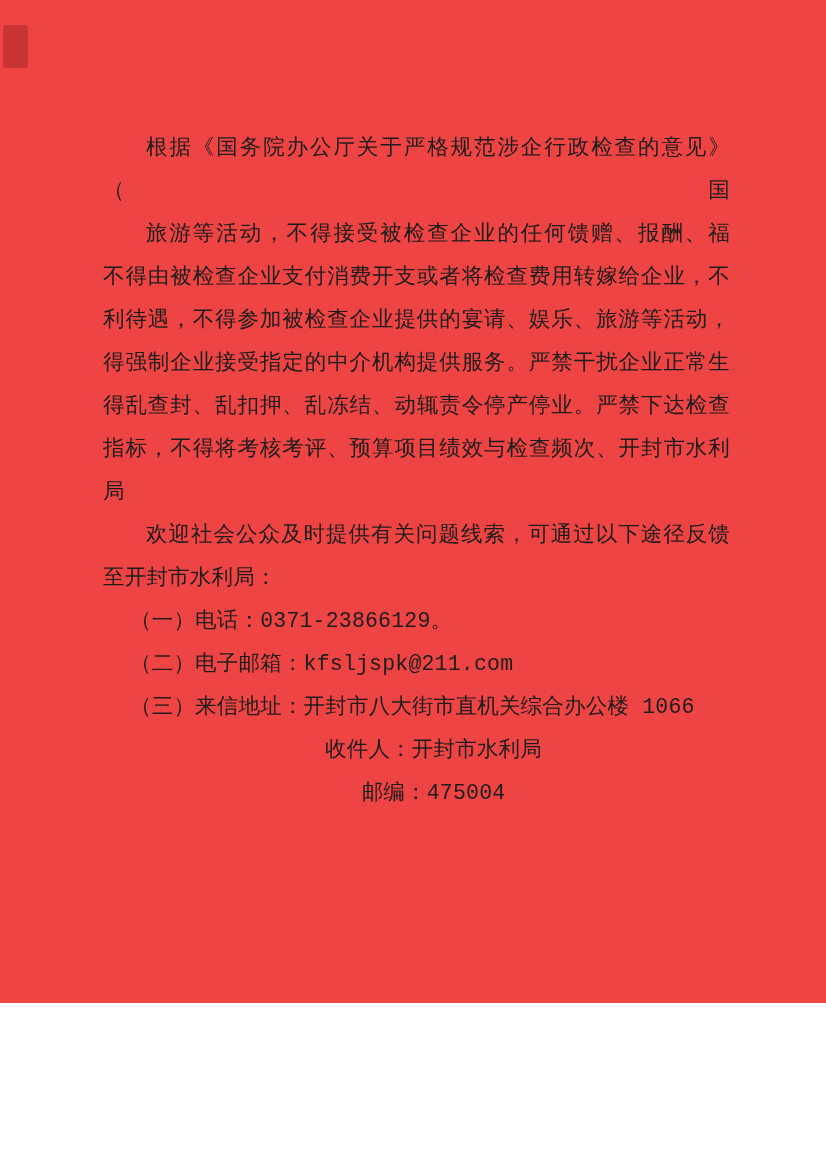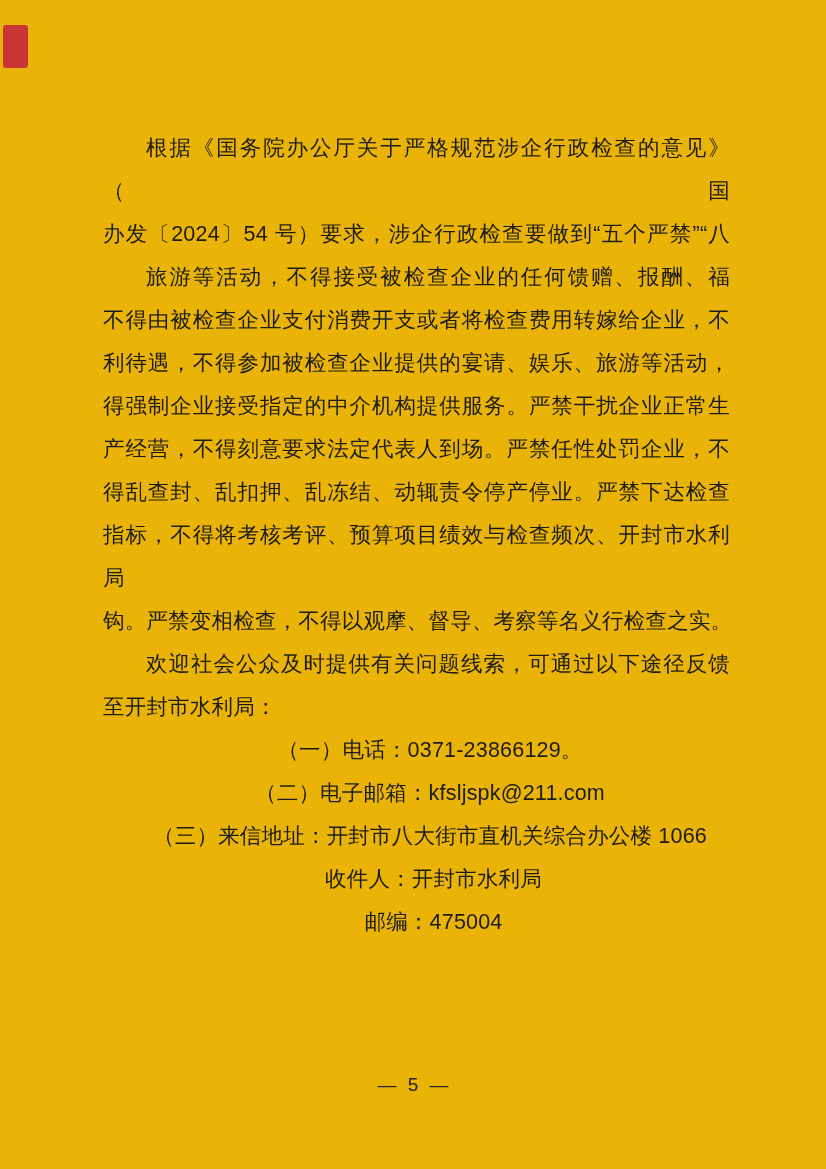--- a/index.html
+++ b/index.html
@@ -3,24 +3,24 @@
 <meta charset="utf-8">
 <style>
   html, body {
     margin: 0;
     padding: 0;
     background: #ffffff;
   }
   #page {
     position: relative;
     width: 826px;
-    height: 1169px;
-    background: #eab308;
+    height: 1003px;
+    background: #ef4444;
     overflow: hidden;
-    font-family: Liberation Sans, sans-serif;
+    font-family: Liberation Mono, monospace;
     color: #1c1c1c;
   }
   #red-mark {
     position: absolute;
     left: 3px;
     top: 25px;
     width: 25px;
     height: 43px;
     background: #c93434;
     border-radius: 3px;
@@ -41,21 +41,20 @@
     white-space: normal;
     text-align: justify;
     text-align-last: justify;
     text-justify: distribute;
   }
   .ind {
     text-indent: 43px;
   }
   .item {
     padding-left: 27px;
-    text-align: center;
   }
   .item2 {
     padding-left: 34px;
     text-align: center;
   }
   #footer {
     position: absolute;
     left: 0;
     top: 1072px;
     width: 100%;
@@ -68,29 +67,26 @@
 </style>
 </head>
 <body>
 
 <div id="page">
 
   <div id="red-mark"></div>
 
   <div id="textblock">
     <div class="ln fill ind">根据《国务院办公厅关于严格规范涉企行政检查的意见》（国</div>
-    <div class="ln fill">办发〔2024〕54 号）要求，涉企行政检查要做到“五个严禁”“八</div>
     <div class="ln fill ind">旅游等活动，不得接受被检查企业的任何馈赠、报酬、福</div>
     <div class="ln fill">不得由被检查企业支付消费开支或者将检查费用转嫁给企业，不</div>
     <div class="ln fill">利待遇，不得参加被检查企业提供的宴请、娱乐、旅游等活动，</div>
     <div class="ln fill">得强制企业接受指定的中介机构提供服务。严禁干扰企业正常生</div>
-    <div class="ln fill">产经营，不得刻意要求法定代表人到场。严禁任性处罚企业，不</div>
     <div class="ln fill">得乱查封、乱扣押、乱冻结、动辄责令停产停业。严禁下达检查</div>
     <div class="ln fill">指标，不得将考核考评、预算项目绩效与检查频次、开封市水利局</div>
-    <div class="ln">钩。严禁变相检查，不得以观摩、督导、考察等名义行检查之实。</div>
     <div class="ln fill ind">欢迎社会公众及时提供有关问题线索，可通过以下途径反馈</div>
     <div class="ln">至开封市水利局：</div>
     <div class="ln item">（一）电话：0371-23866129。</div>
     <div class="ln item">（二）电子邮箱：kfsljspk@211.com</div>
     <div class="ln item">（三）来信地址：开封市八大街市直机关综合办公楼 1066</div>
     <div class="ln item2">收件人：开封市水利局</div>
     <div class="ln item2">邮编：475004</div>
   </div>
 
   <div id="footer">— 5 —</div>

